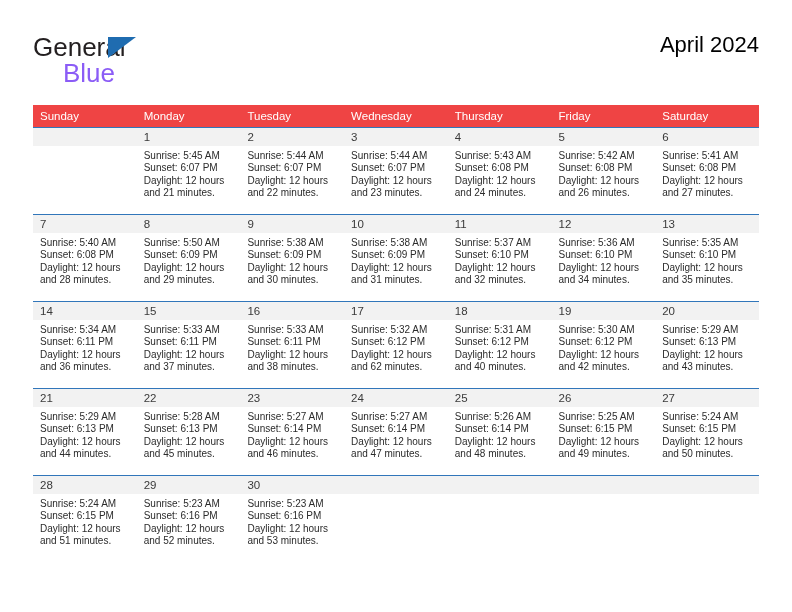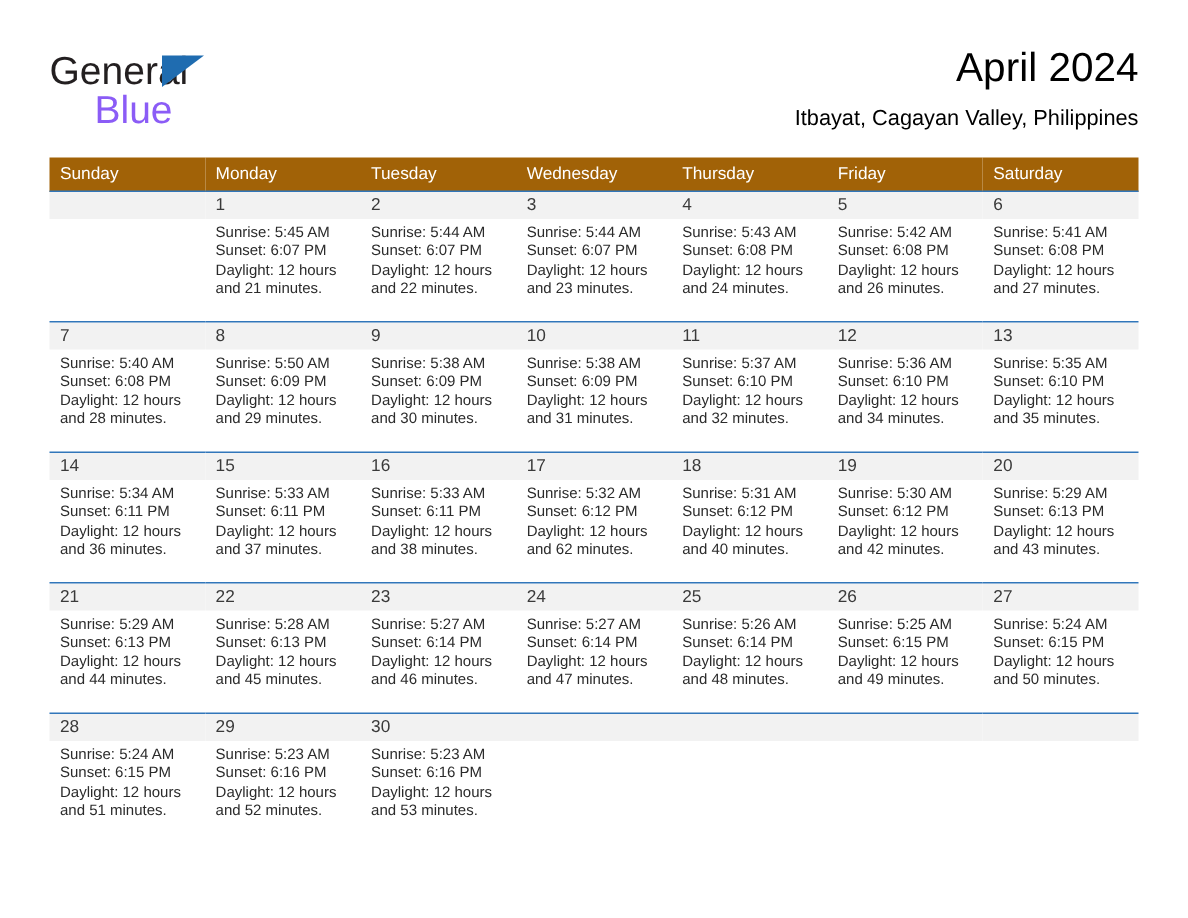--- a/index.html
+++ b/index.html
@@ -66,44 +66,45 @@
     white-space: nowrap;
   }
 
   .title-block {
     position: absolute;
     right: 0;
     top: 0;
     text-align: right;
   }
   .cal-title {
-    font-size: 27px;
+    font-size: 22px;
     color: #000000;
     line-height: 34px;
     white-space: nowrap;
+    text-align: center;
   }
   .cal-subtitle {
     font-size: 14.5px;
     color: #000000;
     line-height: 22px;
     margin-top: 6px;
     white-space: nowrap;
   }
 
   
   .calendar {
     position: absolute;
     left: 33px;
     top: 105px;
     width: 726px;
     border-collapse: collapse;
     table-layout: fixed;
   }
   .calendar th {
-    background: #a16207;
+    background: #ef4444;
     color: #ffffff;
     font-size: 11.5px;
     font-weight: normal;
     text-align: left;
     padding: 5px 0 5px 7px;
     height: 10px;
     border: none;
   }
   .calendar td {
     vertical-align: top;
@@ -153,21 +154,20 @@
   <div class="masthead">
 
     <div class="logo">
       <span class="logo-general">General</span>
       <span class="logo-tri"></span>
       <span class="logo-blue">Blue</span>
     </div>
 
     <div class="title-block">
       <div class="cal-title">April 2024</div>
-      <div class="cal-subtitle">Itbayat, Cagayan Valley, Philippines</div>
     </div>
 
   </div>
 
   <table class="calendar">
     <thead>
       <tr>
         <th>Sunday</th>
         <th>Monday</th>
         <th>Tuesday</th>

